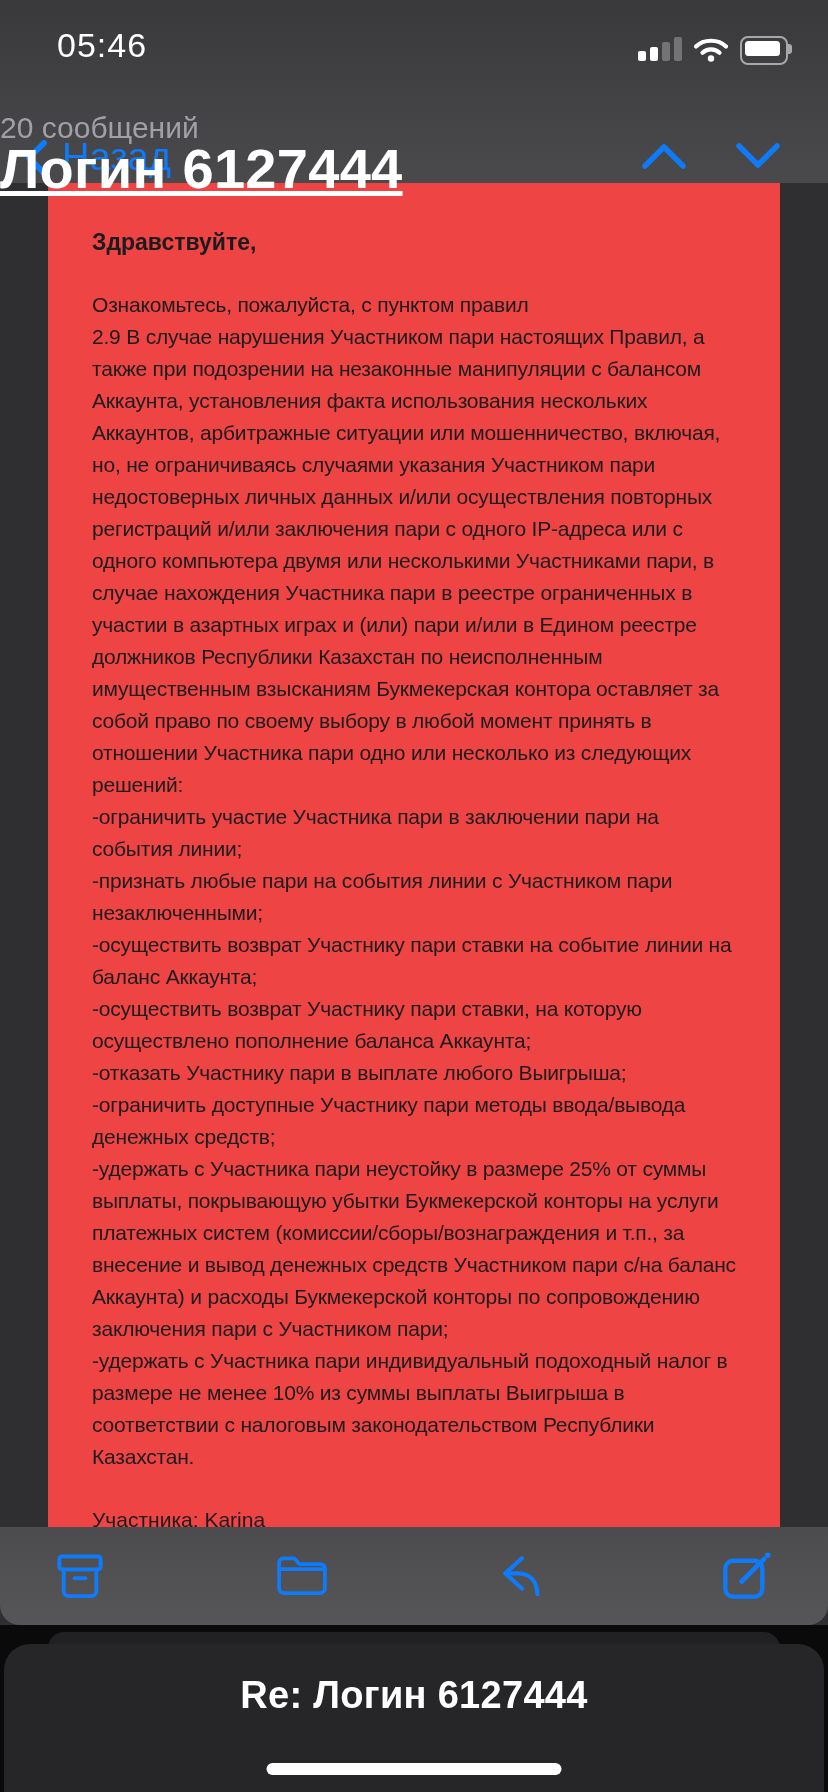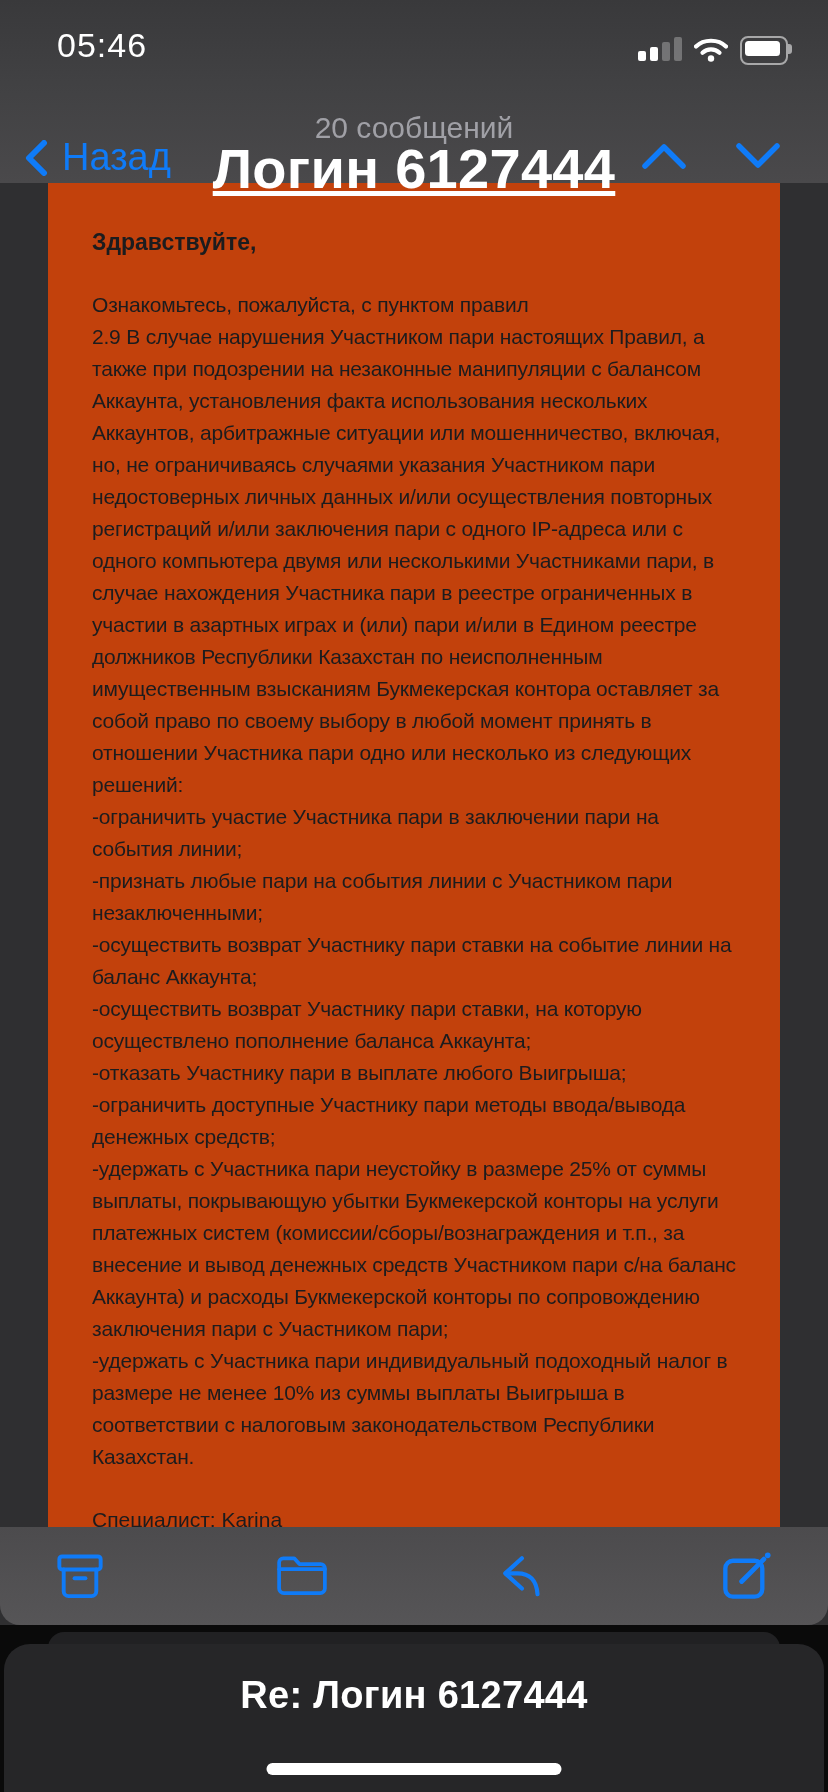--- a/index.html
+++ b/index.html
@@ -23,29 +23,29 @@
   .signal i.b1{height:10px;} .signal i.b2{height:14px;}
   .signal i.b3{height:19px;background:rgba(255,255,255,0.28);}
   .signal i.b4{height:24px;background:rgba(255,255,255,0.28);}
   .battery{position:relative;width:52px;height:27px;}
   .battery .shell{position:absolute;left:0;top:0;width:44px;height:25px;border:2.5px solid rgba(255,255,255,0.55);border-radius:8px;}
   .battery .fill{position:absolute;left:5px;top:5px;width:35px;height:15px;background:#fff;border-radius:3.5px;}
   .battery .cap{position:absolute;right:0;top:8px;width:4px;height:10px;background:rgba(255,255,255,0.55);border-radius:0 3px 3px 0;}
   .navrow{position:absolute;left:0;top:104px;width:828px;height:97px;}
   .back-button{position:absolute;left:24px;top:32px;display:flex;align-items:center;gap:14px;color:var(--accent-blue,#0f7bf8);}
   .back-label{font-size:38px;}
-  .nav-center{position:absolute;left:0;top:0;width:100%;text-align:center;}
+  .nav-center{position:absolute;left:0;top:0;width:100%;}
   .thread-count{font-size:30px;color:#a0a0a6;line-height:30px;margin-top:9px;}
   .thread-title{font-size:56px;font-weight:700;color:#fff;line-height:44px;margin-top:4px;letter-spacing:0.3px;text-decoration:underline;}
   .nav-chev{position:absolute;top:38px;width:46px;height:28px;cursor:pointer;}
   .nav-chev.up{left:641px;} .nav-chev.down{left:735px;}
   
   .email-card{
     position:absolute;left:48px;top:183px;width:732px;height:1377px;
-    background:#c2410c;z-index:1;overflow:hidden;
+    background:#ef4444;z-index:1;overflow:hidden;
   }
   .email-inner{position:relative;width:100%;height:100%;box-sizing:border-box;padding:44px 40px 0 44px;}
   .email-greeting{font-size:23px;font-weight:700;color:#1c1c1e;line-height:30px;}
   .email-body{
     margin-top:32px;font-size:21px;line-height:32px;color:#1c1c1e;
     letter-spacing:-0.2px;white-space:pre-wrap;width:650px;
   }
   .email-signature{position:absolute;left:44px;top:1321px;font-size:21px;color:#1c1c1e;line-height:32px;}
   
   .toolbar{
@@ -81,21 +81,21 @@
       <div class="email-body">Ознакомьтесь, пожалуйста, с пунктом правил
 2.9 В случае нарушения Участником пари настоящих Правил, а также при подозрении на незаконные манипуляции с балансом Аккаунта, установления факта использования нескольких Аккаунтов, арбитражные ситуации или мошенничество, включая, но, не ограничиваясь случаями указания Участником пари недостоверных личных данных и/или осуществления повторных регистраций и/или заключения пари с одного IP-адреса или с одного компьютера двумя или несколькими Участниками пари, в случае нахождения Участника пари в реестре ограниченных в участии в азартных играх и (или) пари и/или в Едином реестре должников Республики Казахстан по неисполненным имущественным взысканиям Букмекерская контора оставляет за собой право по своему выбору в любой момент принять в отношении Участника пари одно или несколько из следующих решений:
 -ограничить участие Участника пари в заключении пари на события линии;
 -признать любые пари на события линии с Участником пари незаключенными;
 -осуществить возврат Участнику пари ставки на событие линии на баланс Аккаунта;
 -осуществить возврат Участнику пари ставки, на которую осуществлено пополнение баланса Аккаунта;
 -отказать Участнику пари в выплате любого Выигрыша;
 -ограничить доступные Участнику пари методы ввода/вывода денежных средств;
 -удержать с Участника пари неустойку в размере 25% от суммы выплаты, покрывающую убытки Букмекерской конторы на услуги платежных систем (комиссии/сборы/вознаграждения и т.п., за внесение и вывод денежных средств Участником пари с/на баланс Аккаунта) и расходы Букмекерской конторы по сопровождению заключения пари с Участником пари;
 -удержать с Участника пари индивидуальный подоходный налог в размере не менее 10% из суммы выплаты Выигрыша в соответствии с налоговым законодательством Республики Казахстан.</div>
-      <div class="email-signature">Специалист: Karina</div>
+      <div class="email-signature">Участника: Karina</div>
     </div>
   </div>
 
   <div class="topbar">
     <div class="time">05:46</div>
     <div class="status-icons">
       <div class="signal">
         <i class="b1"></i>
           <i class="b2"></i>
           <i class="b3"></i>

